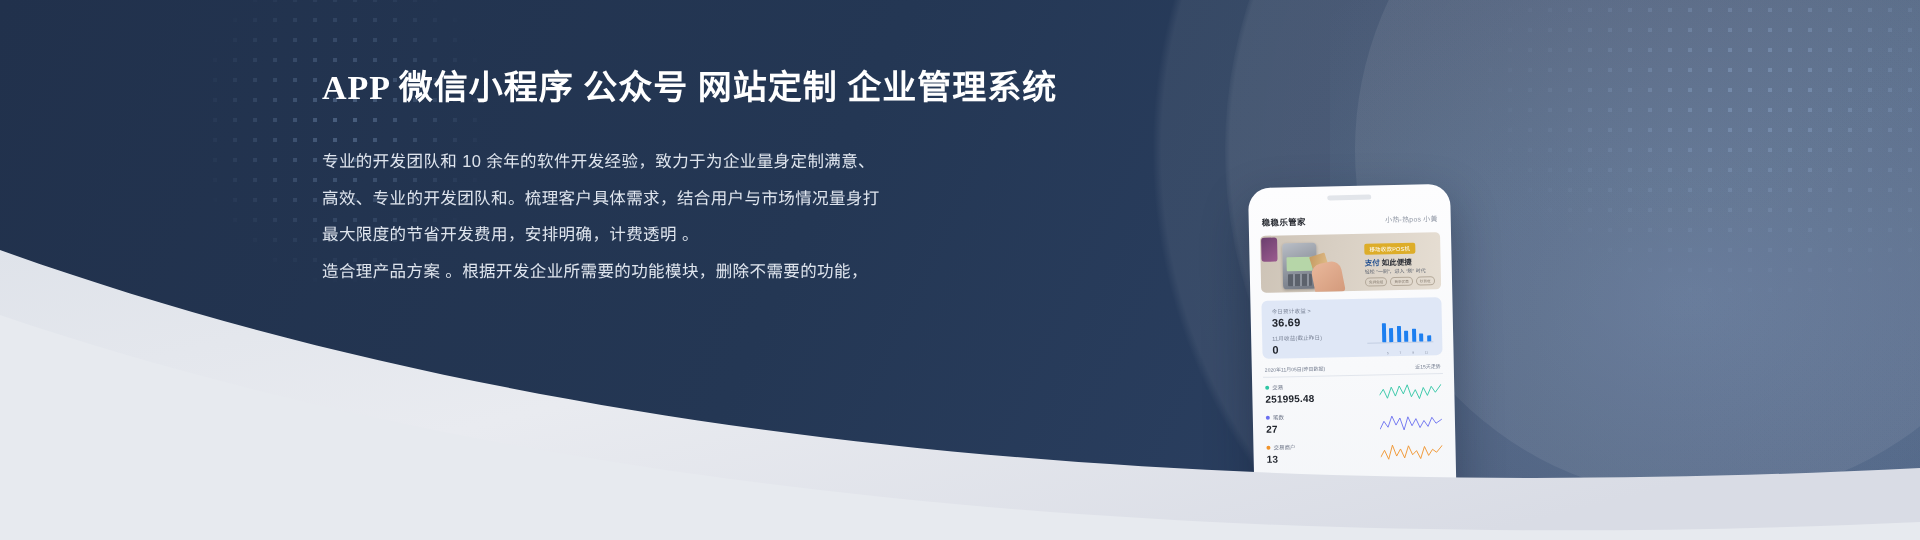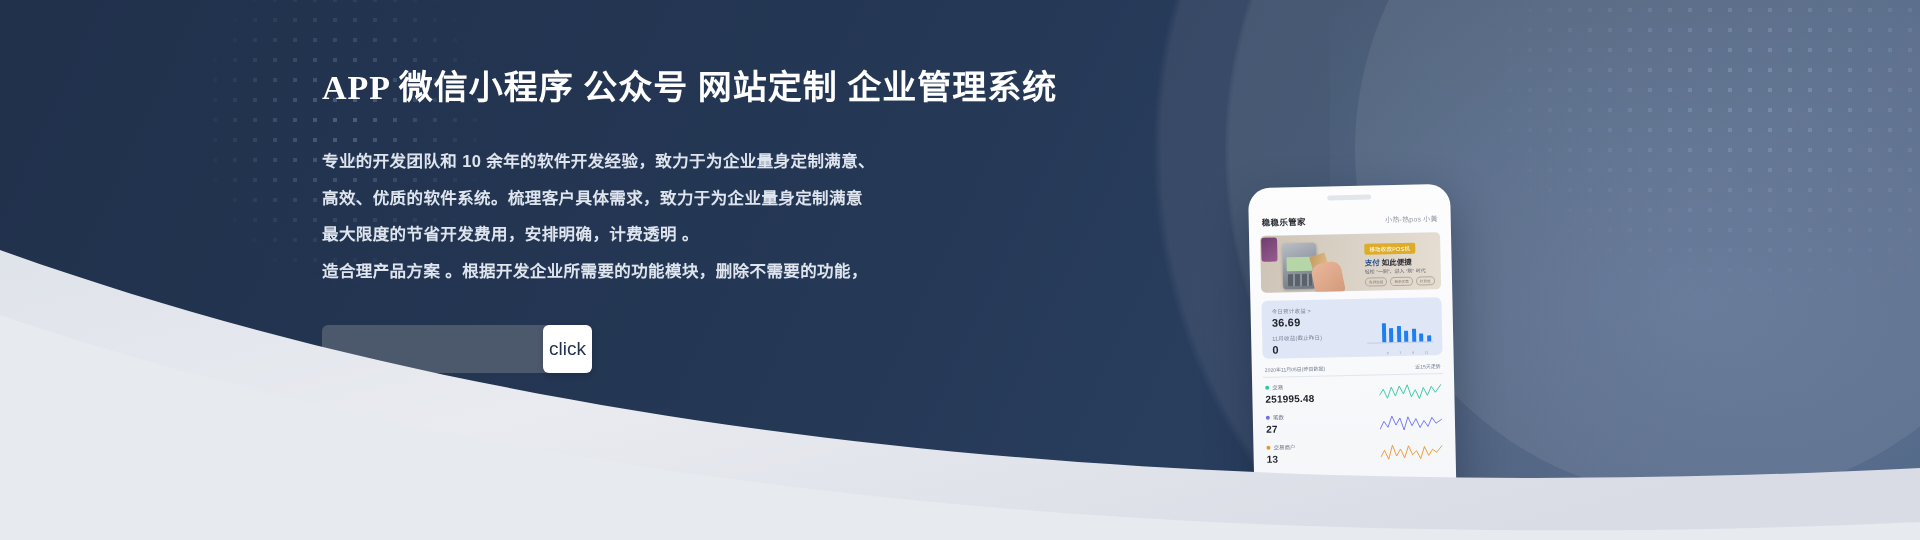--- a/index.html
+++ b/index.html
@@ -42,21 +42,21 @@
   .wave{position:absolute;left:0;bottom:0;width:1920px;height:330px;}
 
   
   .copy{position:absolute;left:322px;top:60px;width:720px;}
   .headline{
     font-family:"Liberation Serif","DejaVu Serif",serif;
     font-weight:700;color:#ffffff;font-size:34px;letter-spacing:1px;
     margin:0 0 34px 0;white-space:nowrap;
   }
   .para{margin:0;color:#dfe5ee;font-size:16.5px;line-height:2.22;letter-spacing:.4px;font-weight:400;}
-  .para div{white-space:nowrap;font-weight:bold;}
+  .para div{white-space:nowrap;}
 
   
   .searchbar{position:absolute;left:322px;top:325px;width:245px;height:48px;
     display:flex;align-items:stretch;}
   .search-input{flex:1;background:#4c586c;border:none;outline:none;border-radius:6px 0 0 6px;
     color:#e9edf4;font-size:15px;padding:0 14px;font-family:"Liberation Sans",sans-serif;}
   .search-input::placeholder{color:#9aa6b8;}
   .click-btn{width:73px;background:#ffffff;color:#22324c;border:none;border-radius:6px;
     font-size:19px;cursor:pointer;font-family:"Liberation Sans",sans-serif;
     margin-left:-6px;box-shadow:0 2px 6px rgba(0,0,0,.16);}
@@ -134,30 +134,26 @@
   <div class="ring ring-3"></div>
 
   <div class="dots dots-left"></div>
   <div class="dots dots-right"></div>
   <div class="dots dots-tiny"></div>
 
   <div class="copy">
     <h1 class="headline">APP  微信小程序  公众号  网站定制  企业管理系统</h1>
     <div class="para">
       <div>专业的开发团队和  10  余年的软件开发经验，致力于为企业量身定制满意、</div>
-      <div>高效、优质的软件系统。梳理客户具体需求，致力于为企业量身定制满意</div>
+      <div>高效、专业的开发团队和。梳理客户具体需求，结合用户与市场情况量身打</div>
       <div>最大限度的节省开发费用，安排明确，计费透明 。</div>
       <div>造合理产品方案 。根据开发企业所需要的功能模块，删除不需要的功能，</div>
     </div>
   </div>
 
-  <div class="searchbar">
-    <input class="search-input" type="text" placeholder="" style="">
-    <button class="click-btn">click</button>
-  </div>
 
   <div class="phone">
     <div class="phone-notch"></div>
     <div class="phone-btn" style="top:84px;height:22px;"></div>
     <div class="phone-btn" style="top:112px;height:22px;"></div>
 
     <div class="phone-head">
       <div class="brand">稳稳乐管家</div>
       <div class="acct">小热-热pos 小黄</div>
     </div>

